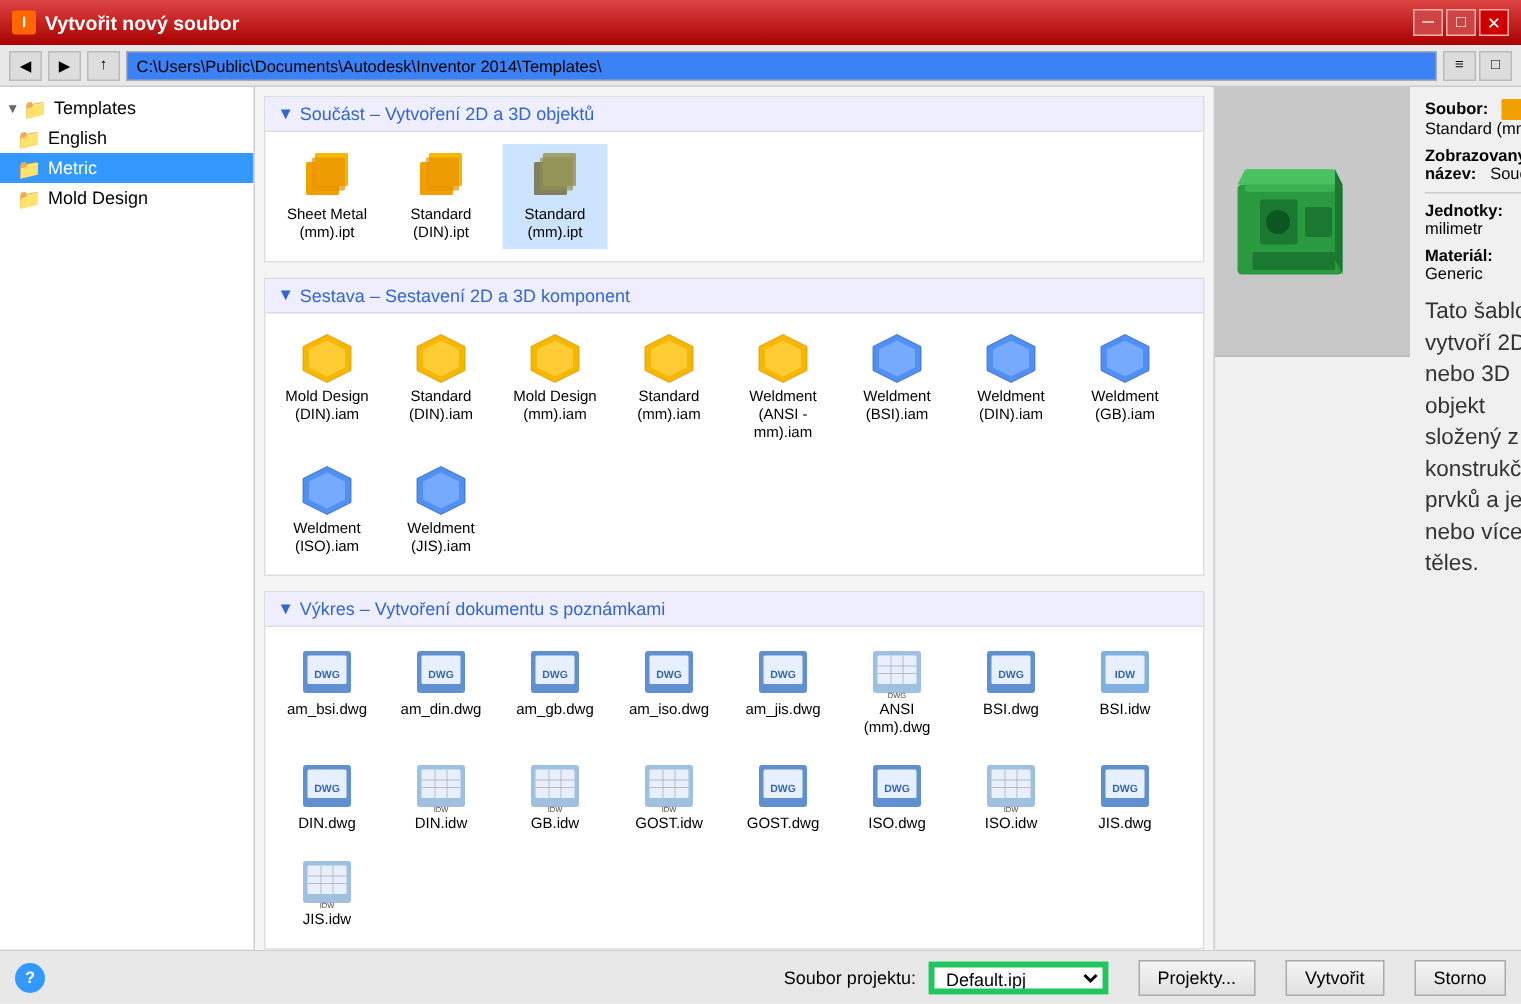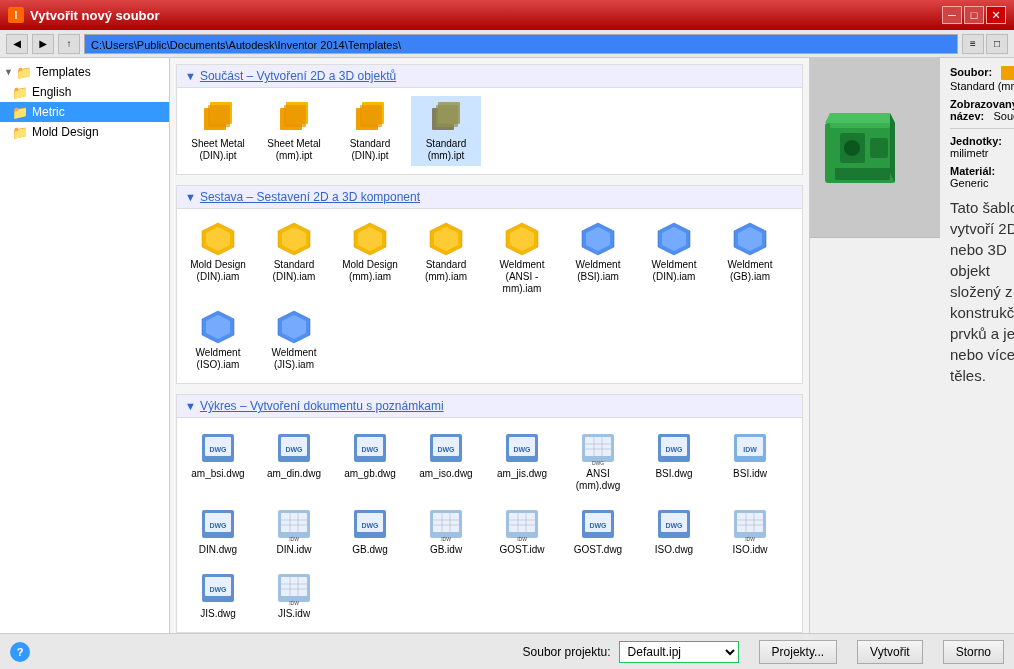--- a/index.html
+++ b/index.html
@@ -79,21 +79,21 @@
     }
     .section-header {
       display: flex;
       align-items: center;
       padding: 4px 8px;
       background: #eef;
       border-bottom: 1px solid #ddd;
       gap: 4px;
     }
     .section-arrow { color: #3366cc; font-size: 11px; }
-    .section-title { color: #3366cc; font-size: 12px; text-decoration: underline; cursor: pointer; }
+    .section-title { color: #3366cc; font-size: 12px; cursor: pointer; }
     .section-content {
       display: flex;
       flex-wrap: wrap;
       padding: 8px 6px;
       gap: 6px;
     }
 
     
     .file-item {
       display: flex;
@@ -144,21 +144,21 @@
       display: flex;
       align-items: center;
       padding: 0 10px;
       gap: 8px;
     }
     .bottom-label { font-size: 12px; }
     .bottom-select {
       height: 22px;
       padding: 0 4px;
       font-size: 12px;
-      border: 1px solid #22c55e;
+      border: 4px solid #22c55e;
       background: white;
       width: 120px;
     }
     .bottom-btn {
       height: 24px;
       padding: 0 12px;
       font-size: 12px;
       background: linear-gradient(to bottom, #f5f5f5, #e0e0e0);
       border: 1px solid #aaa;
       cursor: pointer;
@@ -229,28 +229,20 @@
 
   <div class="content-area">
 
     <div class="section">
       <div class="section-header">
         <span class="section-arrow">▼</span>
         <span class="section-title">Součást – Vytvoření 2D a 3D objektů</span>
       </div>
       <div class="section-content">
 
-        <div class="file-item">
-          <svg width="36" height="36">
-            <rect x="4" y="8" width="22" height="22" fill="#f0a000" rx="1"></rect>
-            <rect x="10" y="2" width="22" height="22" fill="#f5b800" rx="1"></rect>
-            <rect x="8" y="5" width="22" height="22" fill="#e89000" rx="1" opacity="0.7"></rect>
-          </svg>
-          <span class="file-item-label">Sheet Metal (DIN).ipt</span>
-        </div>
 
         <div class="file-item">
           <svg width="36" height="36">
             <rect x="4" y="8" width="22" height="22" fill="#f0a000" rx="1"></rect>
             <rect x="10" y="2" width="22" height="22" fill="#f5b800" rx="1"></rect>
             <rect x="8" y="5" width="22" height="22" fill="#e89000" rx="1" opacity="0.7"></rect>
           </svg>
           <span class="file-item-label">Sheet Metal (mm).ipt</span>
         </div>
 
@@ -458,28 +450,20 @@
             <rect x="5" y="7" width="26" height="19" fill="#e8f0ff" rx="1"></rect>
             <line x1="5" y1="14" x2="31" y2="14" stroke="#aaa" stroke-width="0.5"></line>
             <line x1="5" y1="19" x2="31" y2="19" stroke="#aaa" stroke-width="0.5"></line>
             <line x1="14" y1="7" x2="14" y2="26" stroke="#aaa" stroke-width="0.5"></line>
             <line x1="22" y1="7" x2="22" y2="26" stroke="#aaa" stroke-width="0.5"></line>
             <text x="18" y="35" font-size="5" text-anchor="middle" fill="#444">IDW</text>
           </svg>
           <span class="file-item-label">DIN.idw</span>
         </div>
 
-        <div class="file-item">
-          <svg width="36" height="36">
-            <rect x="2" y="4" width="32" height="28" fill="#6090d0" rx="2"></rect>
-            <rect x="5" y="7" width="26" height="19" fill="#e8f0ff" rx="1"></rect>
-            <text x="18" y="22" font-size="7" text-anchor="middle" fill="#3366aa" font-weight="bold">DWG</text>
-          </svg>
-          <span class="file-item-label">GB.dwg</span>
-        </div>
 
         <div class="file-item">
           <svg width="36" height="36">
             <rect x="2" y="4" width="32" height="28" fill="#a0c0e0" rx="2"></rect>
             <rect x="5" y="7" width="26" height="19" fill="#e8f0ff" rx="1"></rect>
             <line x1="5" y1="14" x2="31" y2="14" stroke="#aaa" stroke-width="0.5"></line>
             <line x1="5" y1="19" x2="31" y2="19" stroke="#aaa" stroke-width="0.5"></line>
             <line x1="14" y1="7" x2="14" y2="26" stroke="#aaa" stroke-width="0.5"></line>
             <line x1="22" y1="7" x2="22" y2="26" stroke="#aaa" stroke-width="0.5"></line>
             <text x="18" y="35" font-size="5" text-anchor="middle" fill="#444">IDW</text>

